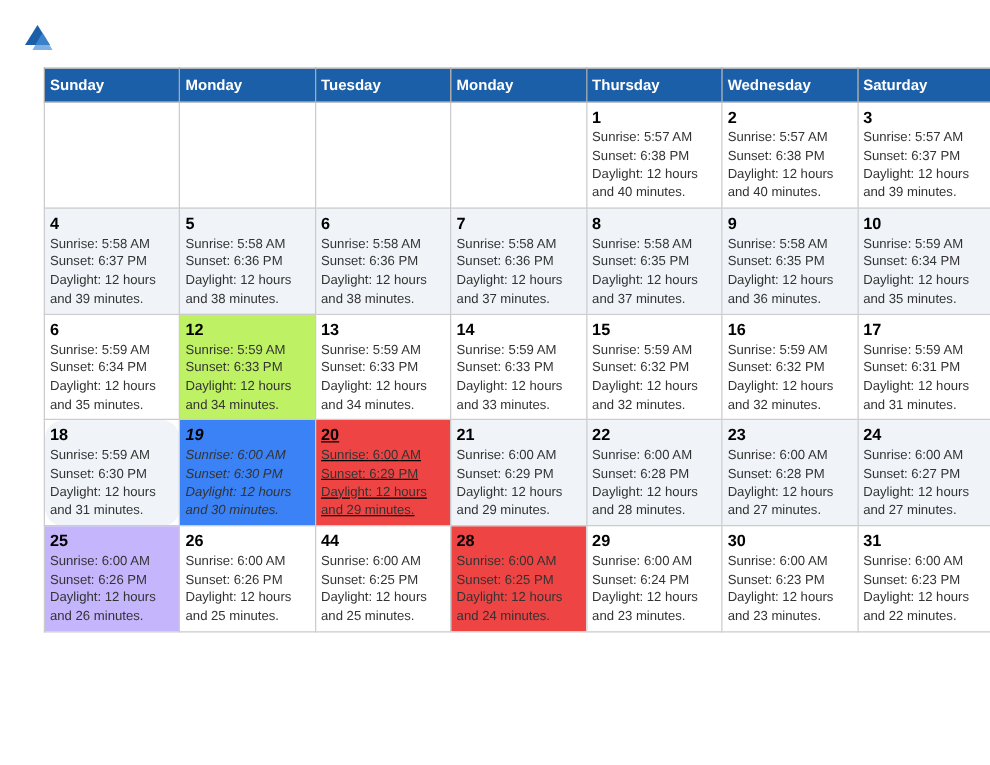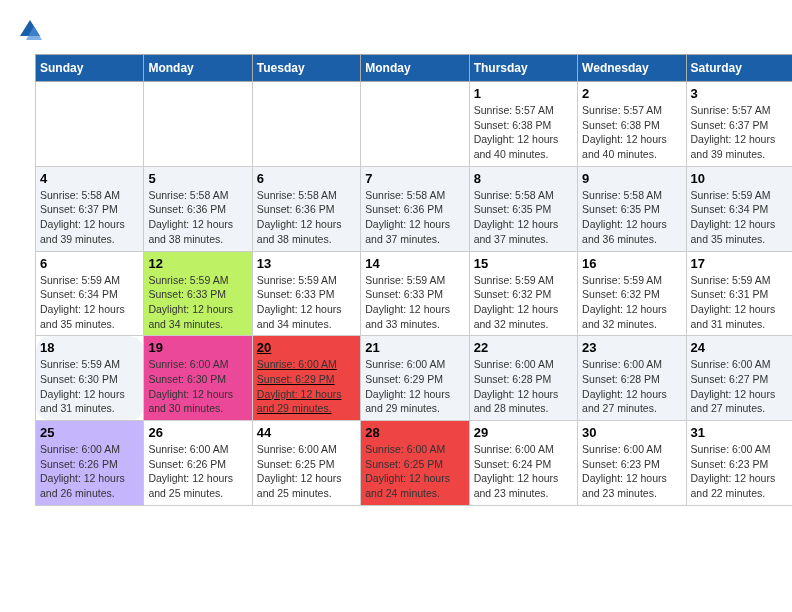--- a/index.html
+++ b/index.html
@@ -240,21 +240,21 @@
         </td>
       </tr>
       <tr>
         <td style="background: rgb(240, 244, 248); border-radius: 15px;">
           <span class="day-num">18</span>
           <div class="day-info" style="white-space: pre-line;">Sunrise: 5:59 AM
 Sunset: 6:30 PM
 Daylight: 12 hours
 and 31 minutes.</div>
         </td>
-        <td style="background: #ec4899;">
+        <td style="background: #3b82f6; font-style: italic;">
           <span class="day-num">19</span>
           <div class="day-info" style="white-space: pre-line;">Sunrise: 6:00 AM
 Sunset: 6:30 PM
 Daylight: 12 hours
 and 30 minutes.</div>
         </td>
         <td style="background: #ef4444; text-decoration: underline;">
           <span class="day-num">20</span>
           <div class="day-info" style="white-space: pre-line;">Sunrise: 6:00 AM
 Sunset: 6:29 PM

